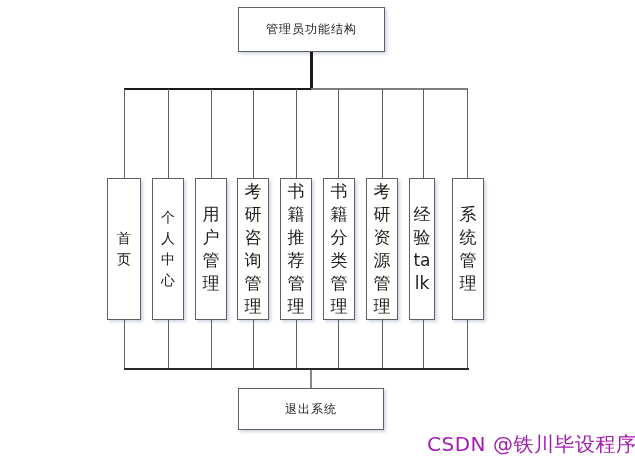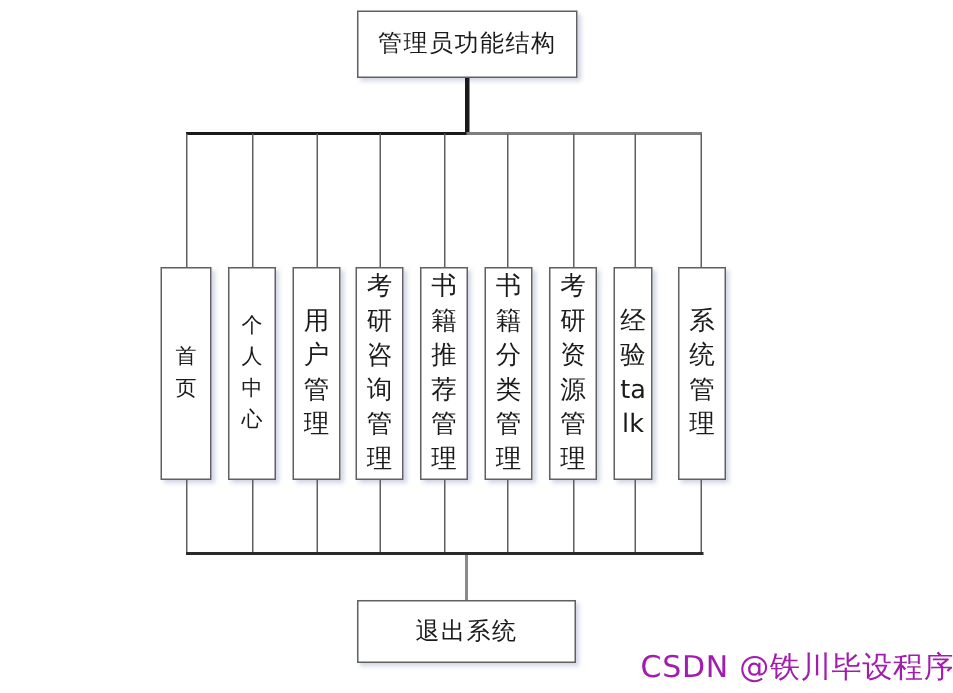--- a/index.html
+++ b/index.html
@@ -20,21 +20,21 @@
     background: #ffffff;
     border: 1px solid #606060;
     box-shadow: 2px 2px 3px rgba(150, 165, 195, 0.45);
     display: flex;
     align-items: center;
     justify-content: center;
     color: #1b1b1b;
     box-sizing: border-box;
   }
   .hnode {
-    font-size: 16px;
+    font-size: 12px;
     letter-spacing: 1px;
     text-align: center;
   }
   .vnode {
     white-space: pre-line;
     text-align: center;
     font-size: 17px;
     line-height: 23px;
   }
   .vnode.small {
@@ -127,17 +127,17 @@
   <div class="line" style="left:295.5px; top:320px; width:1.2px; height:49px; background:#5f5f5f;"></div>
   <div class="line" style="left:337.5px; top:320px; width:1.2px; height:49px; background:#5f5f5f;"></div>
   <div class="line" style="left:381.5px; top:320px; width:1.2px; height:49px; background:#5f5f5f;"></div>
   <div class="line" style="left:422.5px; top:320px; width:1.2px; height:49px; background:#5f5f5f;"></div>
   <div class="line" style="left:467.3px; top:320px; width:1.2px; height:49px; background:#5f5f5f;"></div>
 
   <div class="line" style="left:123.5px; top:368.2px; width:345px; height:1.8px; background:#2a2a2a;"></div>
 
   <div class="line" style="left:310.2px; top:370px; width:1.6px; height:42px; background:#8a8a8a;"></div>
 
-  <div class="node hnode" style="left:238px; top:400px; width:146px; height:42px;">退出系统</div>
+  <div class="node hnode" style="left:238px; top:388px; width:146px; height:42px;">退出系统</div>
 
   <div class="watermark">CSDN @铁川毕设程序</div>
 
 </div>
 
 </body></html>

